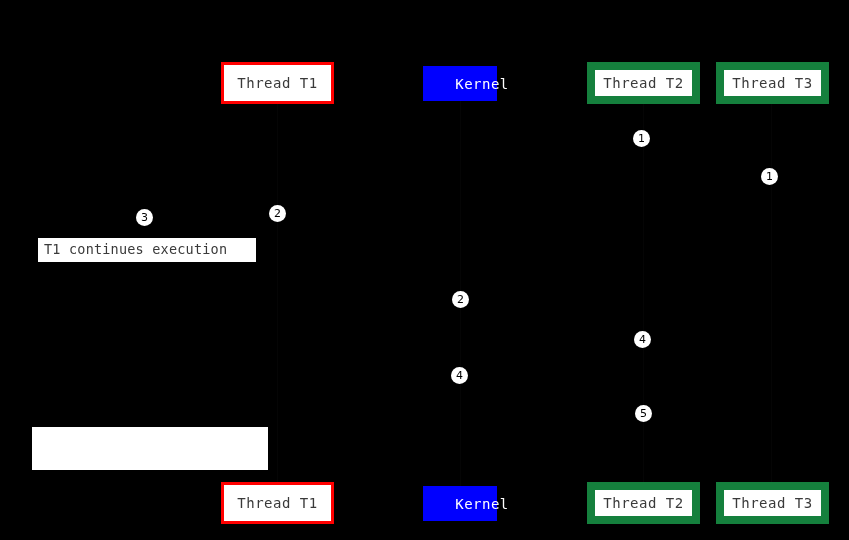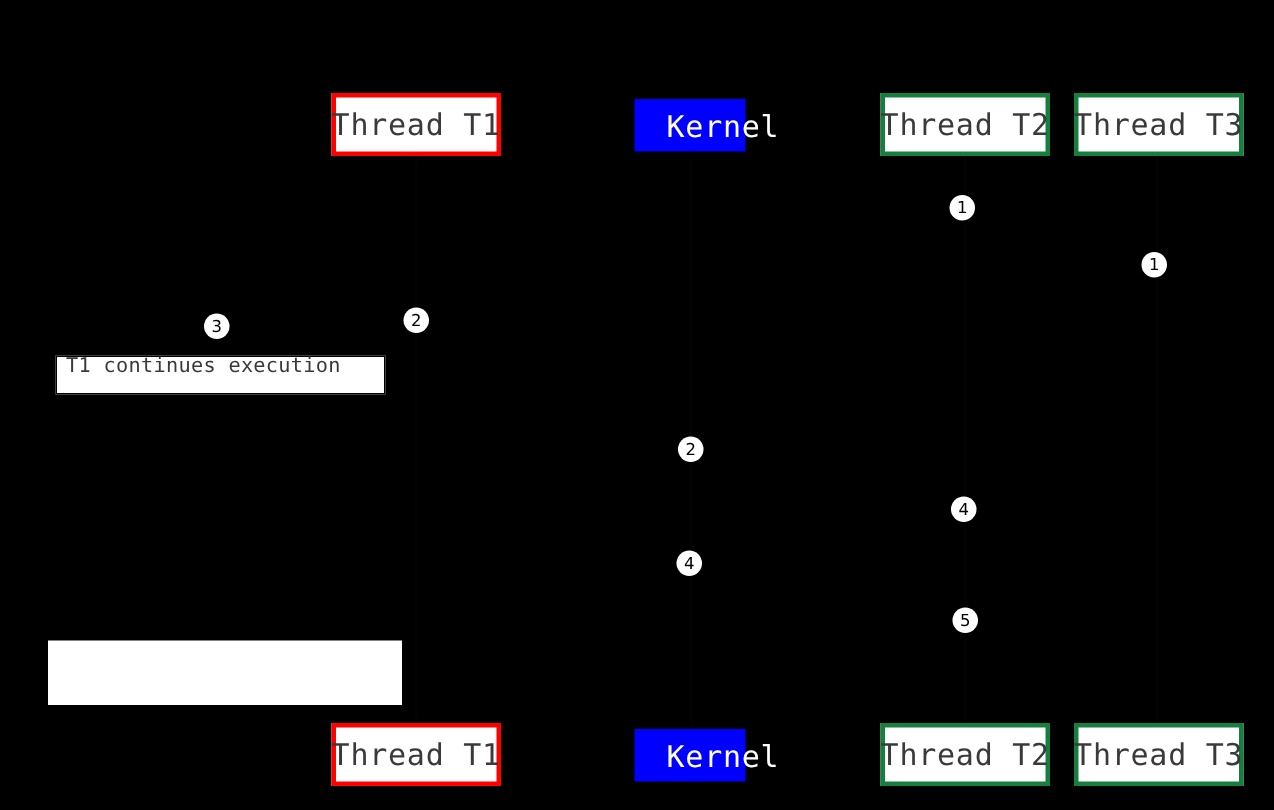--- a/index.html
+++ b/index.html
@@ -22,34 +22,34 @@
   }
 
   
   .participant {
     position: absolute;
     box-sizing: border-box;
     display: flex;
     align-items: center;
     justify-content: center;
     font-family: "DejaVu Sans Mono", "Liberation Mono", monospace;
-    font-size: 20px;
+    font-size: 14px;
     letter-spacing: 0.5px;
     white-space: nowrap;
     line-height: 1;
   }
   .participant.outline {
     background: #ffffff;
     color: #3a3a3a;
     border: 3px solid #ff0000;
   }
   .participant.outline-blue {
     background: #ffffff;
     color: #3a3a3a;
-    border: 3px solid #15803d;
+    border: 8px solid #15803d;
   }
   .participant.solid-blue {
     background: #0000ff;
     color: #ffffff;
     border: none;
     padding-left: 44px;
   }
 
   
   .lifeline {
@@ -77,21 +77,21 @@
   .note {
     position: absolute;
     box-sizing: border-box;
     background: #ffffff;
     color: #3a3a3a;
     border: 1px solid #000000;
     font-family: "DejaVu Sans Mono", "Liberation Mono", monospace;
     font-size: 13.5px;
     line-height: 1;
     display: flex;
-    align-items: flex-start;
+    align-items: center;
     padding-left: 6px;
     white-space: nowrap;
     letter-spacing: 0.2px;
   }
   .note.blank {
     border: none;
     background: #ffffff;
   }
 </style>
 </head>

